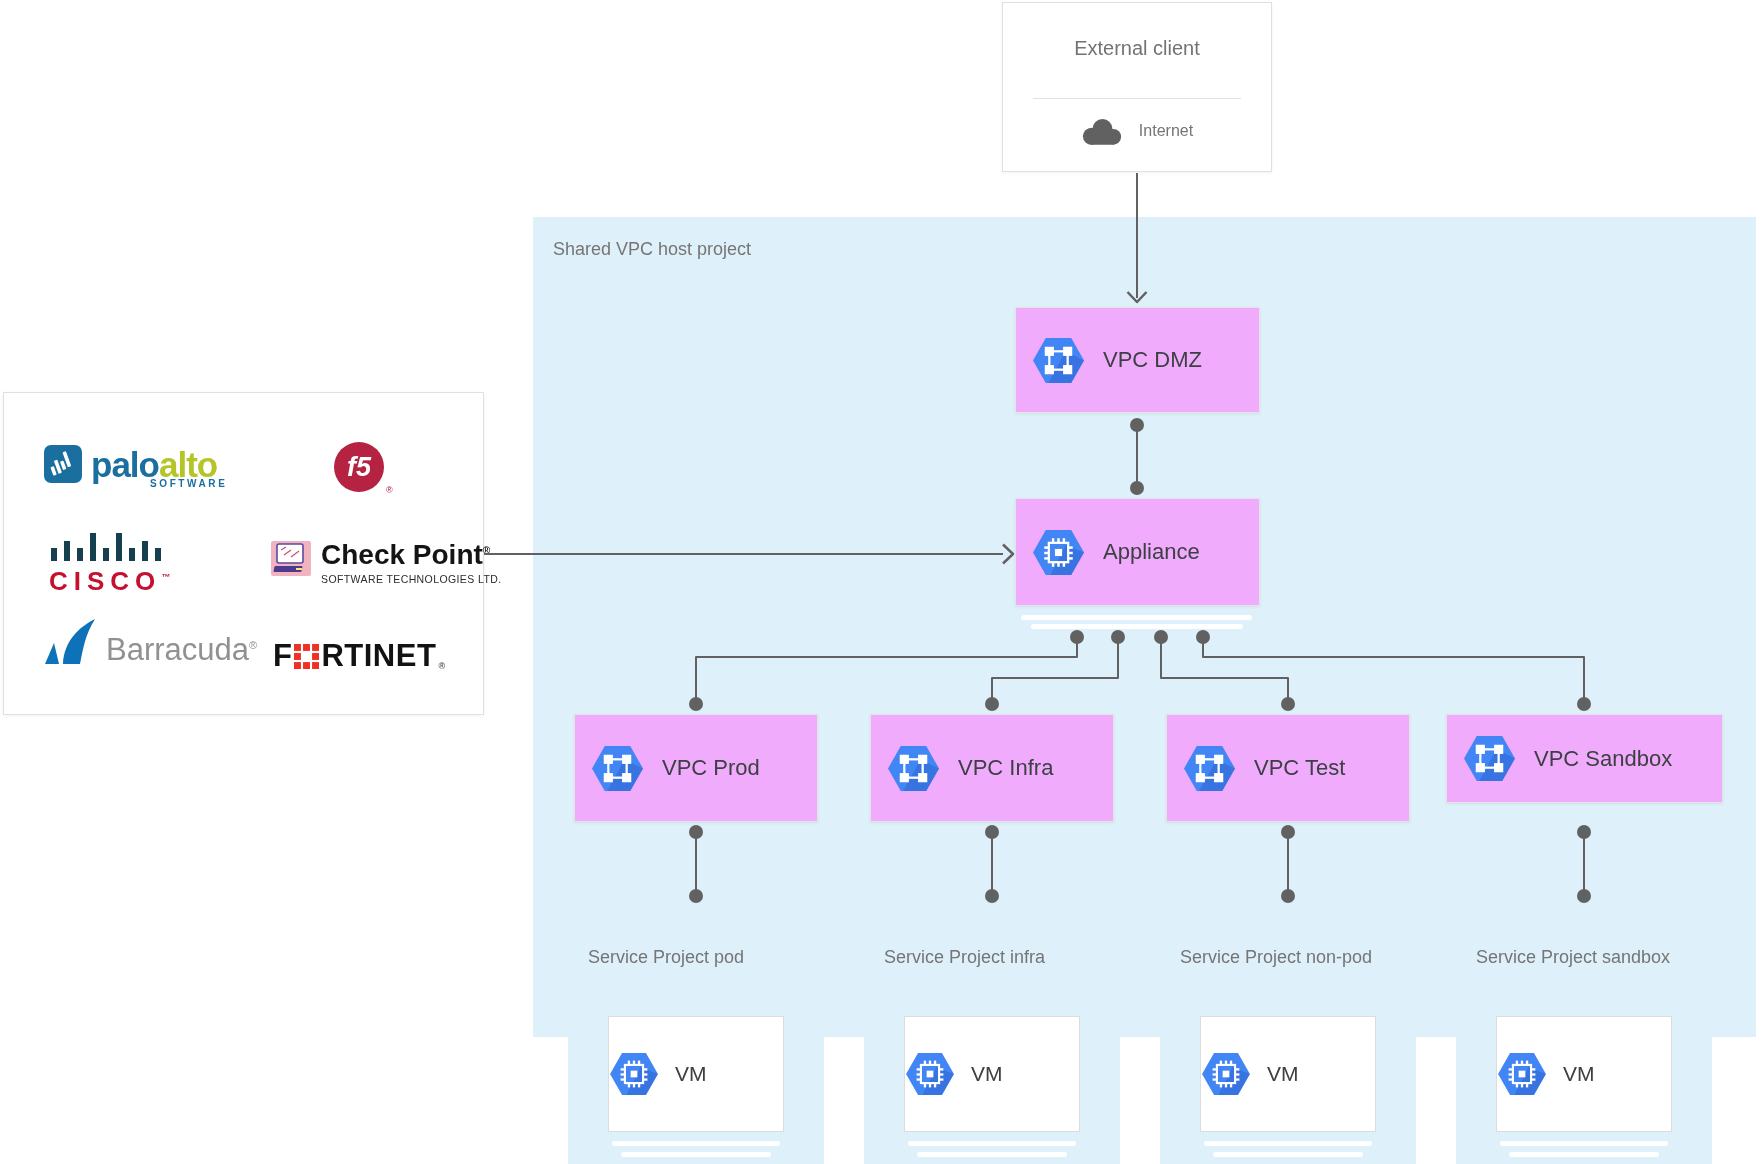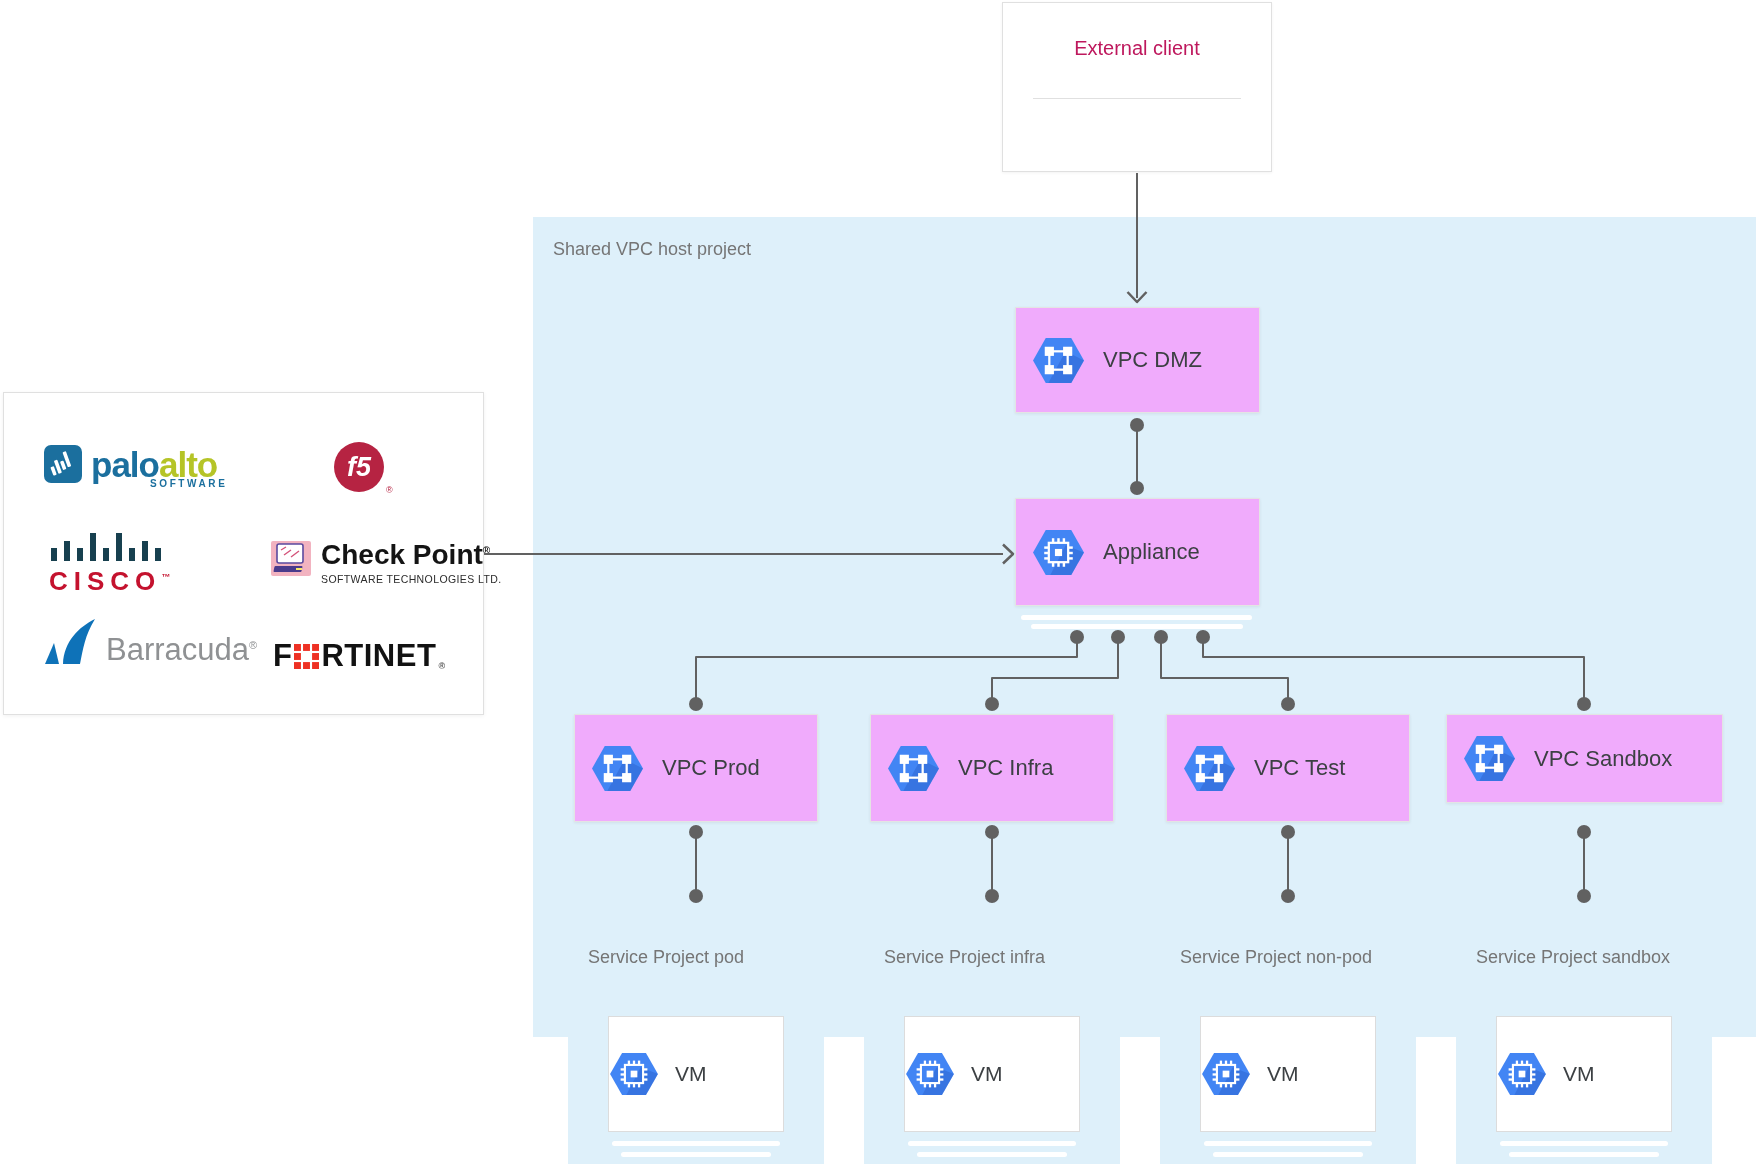--- a/index.html
+++ b/index.html
@@ -21,21 +21,21 @@
   #box-dmz      {left:1015px;top:307px;width:245px;height:106px;}
   #box-appliance{left:1015px;top:498px;width:245px;height:108px;}
   #box-prod     {left:574px; top:714px;width:244px;height:108px;}
   #box-infra    {left:870px; top:714px;width:244px;height:108px;}
   #box-test     {left:1166px;top:714px;width:244px;height:108px;}
   #box-sandbox  {left:1446px;top:714px;width:277px;height:89px;}
 
   
   .ext{position:absolute;left:1002px;top:2px;width:270px;height:170px;background:#fff;
        border:1px solid #e0e0e0;box-sizing:border-box;box-shadow:0 1px 3px rgba(0,0,0,.05);}
-  .ext-title{margin-top:34px;text-align:center;font-size:20px;color:#be185d;}
+  .ext-title{margin-top:34px;text-align:center;font-size:20px;color:#737373;}
   .ext-divider{position:absolute;left:30px;right:30px;top:95px;border-top:1px solid #e0e0e0;}
   .ext-row{position:absolute;top:104px;left:0;right:0;height:48px;display:flex;
            align-items:center;justify-content:center;gap:16px;color:#616161;}
   .cloud{width:42px;height:29px;}
   .ext-internet{font-size:16px;color:#757575;}
 
   
   .svc{position:absolute;top:905px;width:256px;height:280px;background:#def0fa;}
   #svc-0{left:568px;} #svc-1{left:864px;} #svc-2{left:1160px;} #svc-3{left:1456px;}
   .svc-label{position:absolute;left:20px;top:42px;font-size:18px;color:#757575;white-space:nowrap;}
@@ -125,20 +125,26 @@
   </defs>
 </svg>
 
 <div class="region">
   <div class="region-label">Shared VPC host project</div>
 </div>
 
 <div class="ext">
   <div class="ext-title">External client</div>
   <div class="ext-divider"></div>
+  <div class="ext-row">
+    <svg class="cloud">
+        <use href="#ic-cloud"></use>
+      </svg>
+    <span class="ext-internet">Internet</span>
+  </div>
 </div>
 
 <div class="node" id="box-dmz">
   <svg class="hexicon">
       <use href="#ic-vpc"></use>
     </svg>
   <span class="node-label">VPC DMZ</span>
 </div>
 <div class="node" id="box-appliance">
   <svg class="hexicon">

